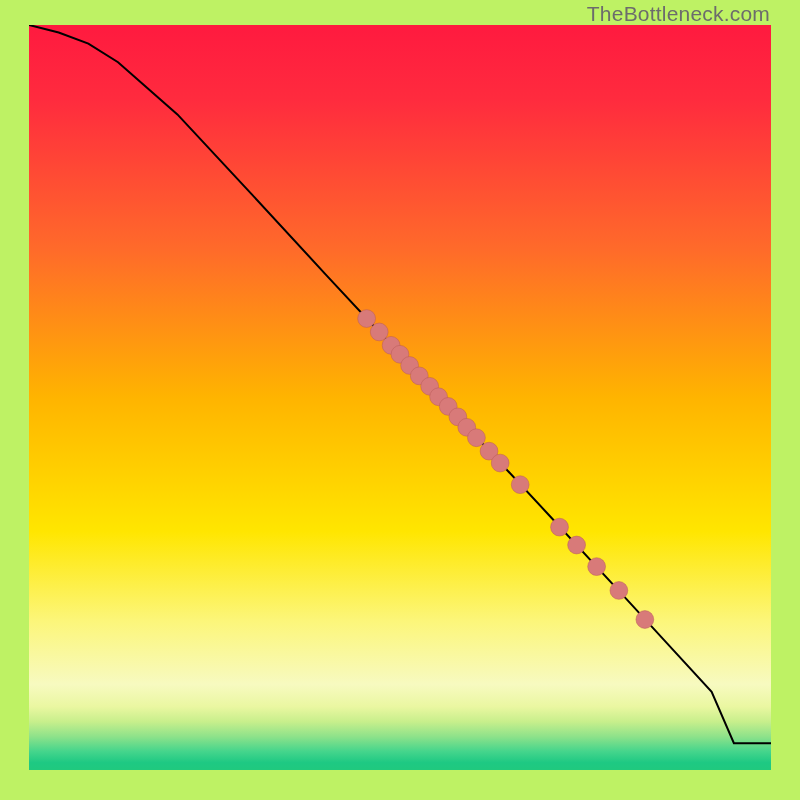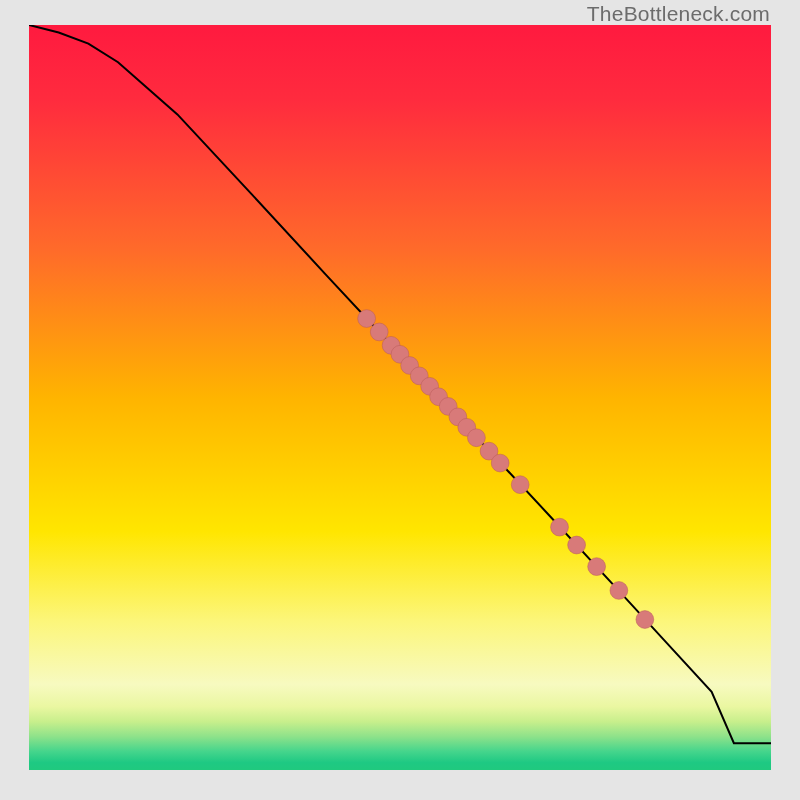--- a/index.html
+++ b/index.html
@@ -8,21 +8,21 @@
     width: 800px;
     height: 800px;
     overflow: hidden;
     background: #000;
     font-family: Arial, Helvetica, sans-serif;
   }
   .stage {
     position: relative;
     width: 800px;
     height: 800px;
-    background: #e5e5e5;
+    background: #bef264;
   }
   .plot {
     position: absolute;
     left: 29px;
     top: 25px;
     width: 742px;
     height: 745px;
   }
   .plot svg {
     display: block;

